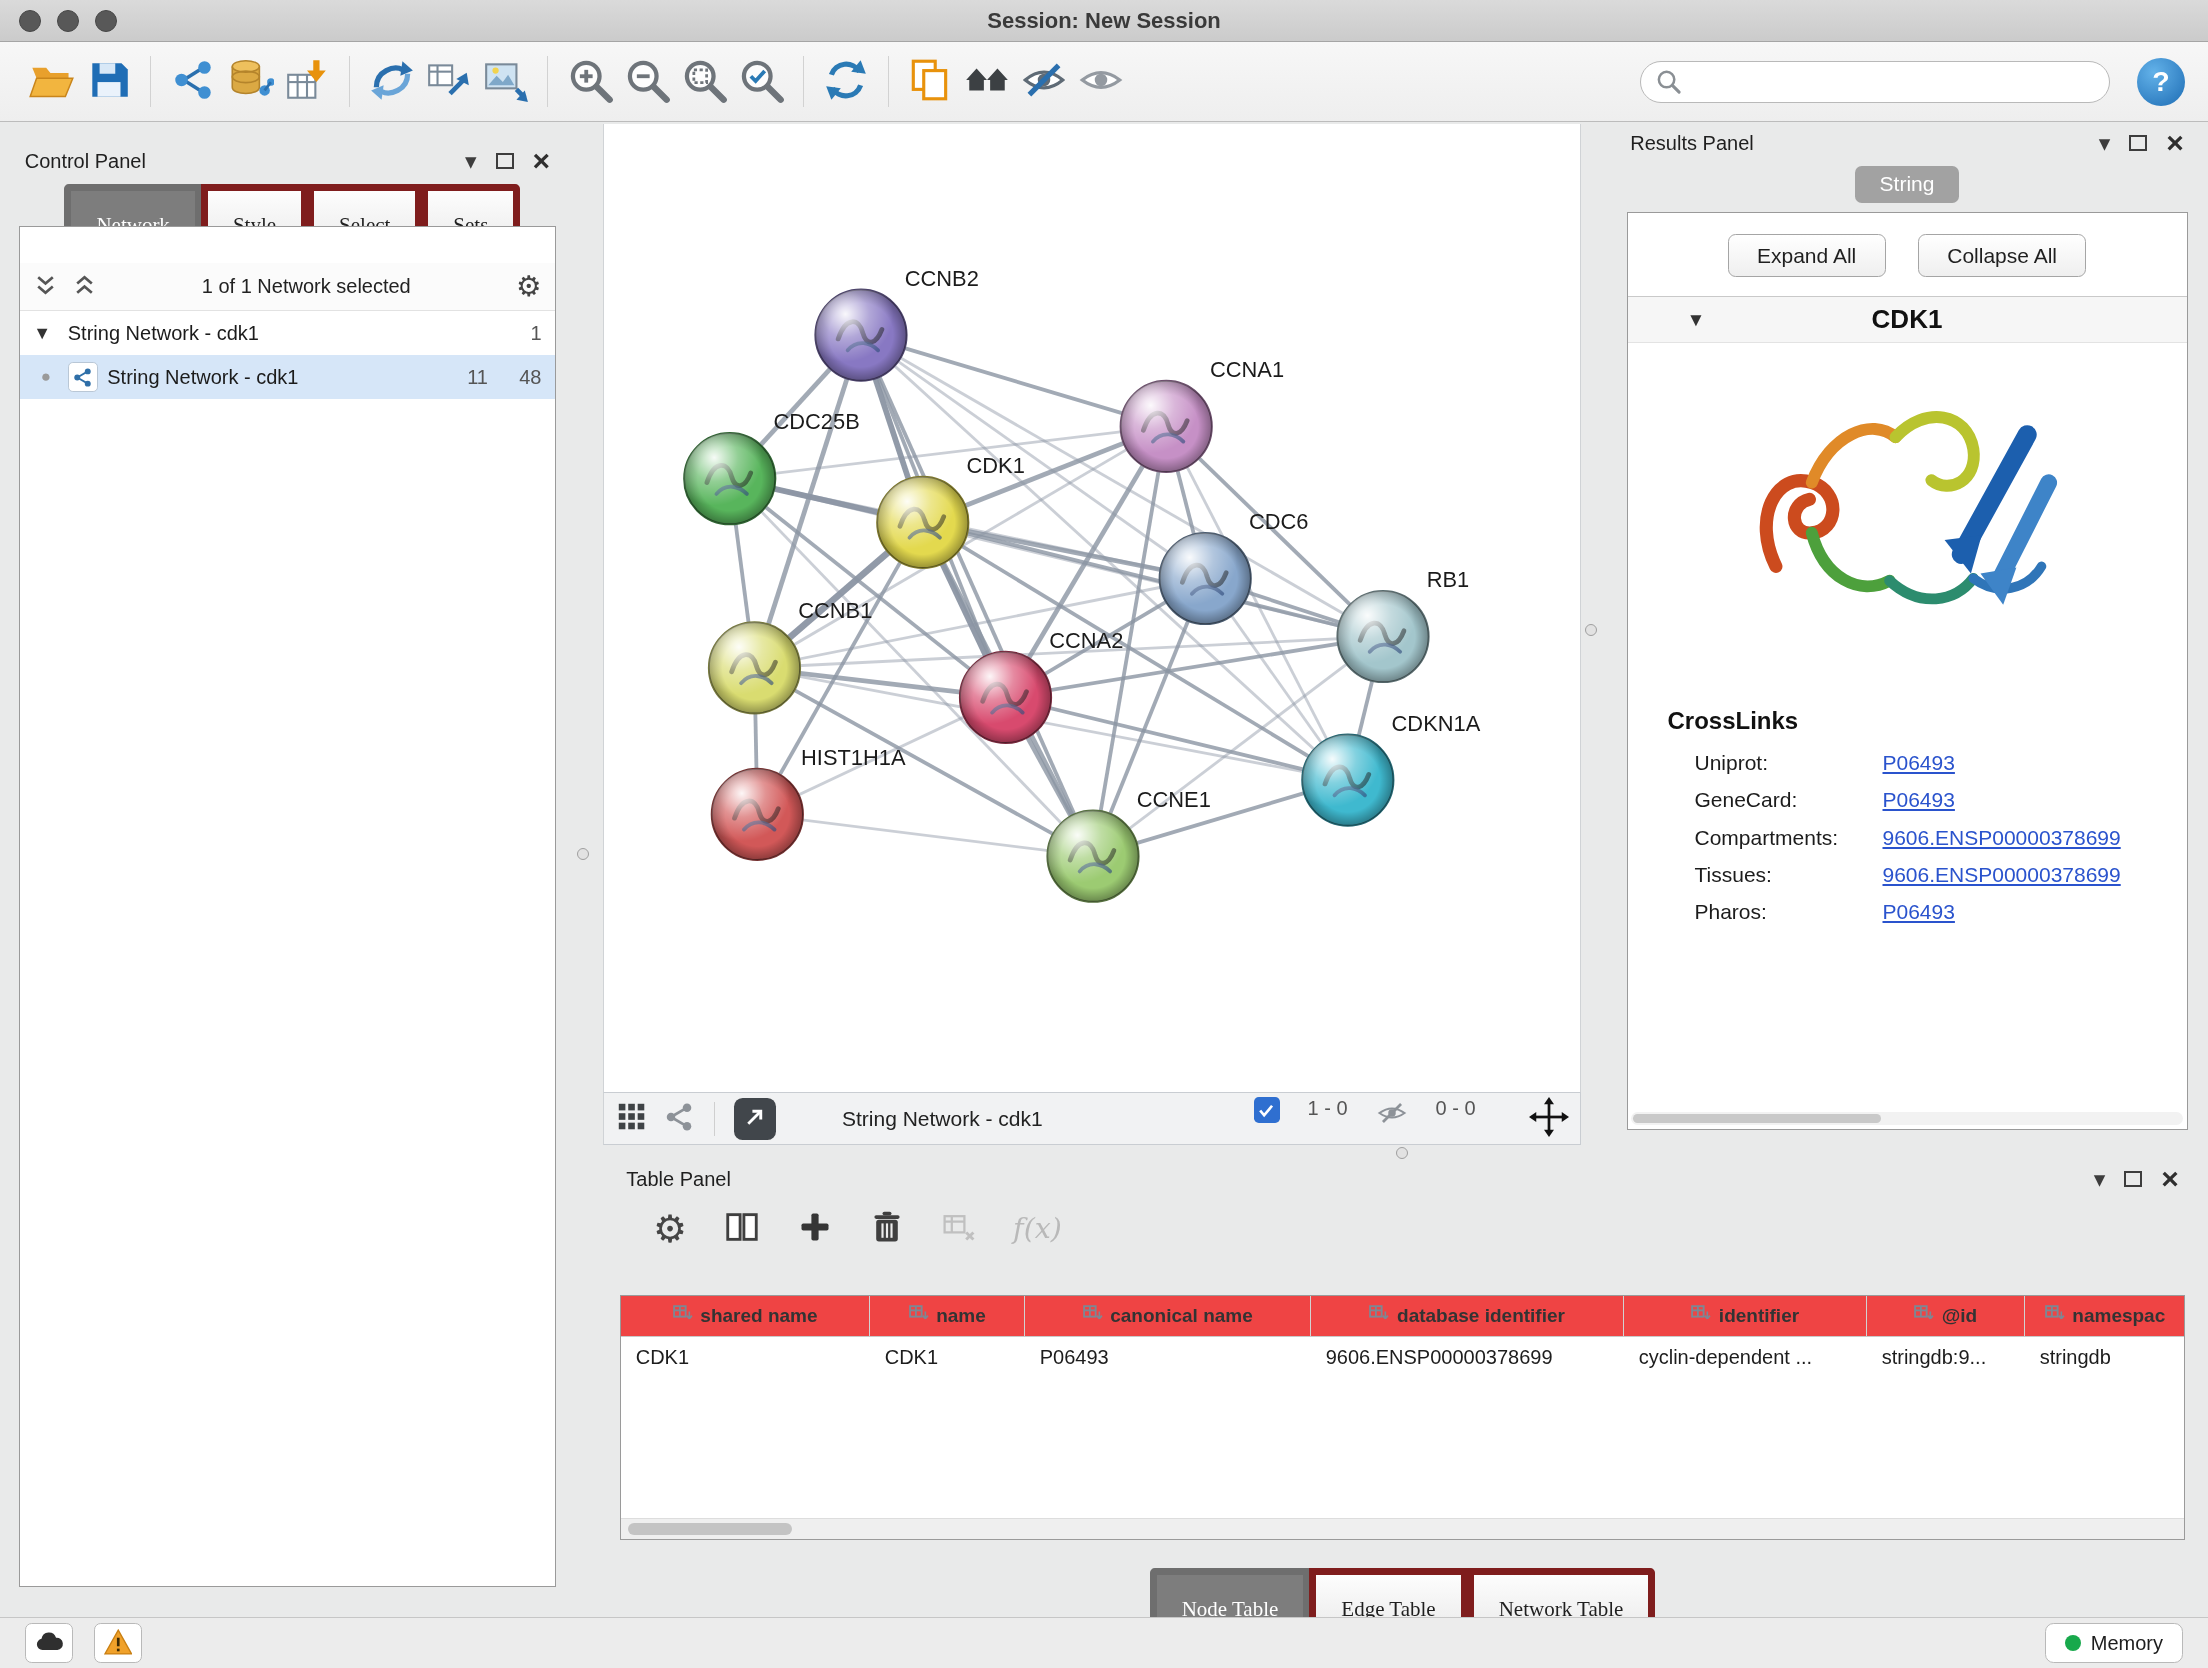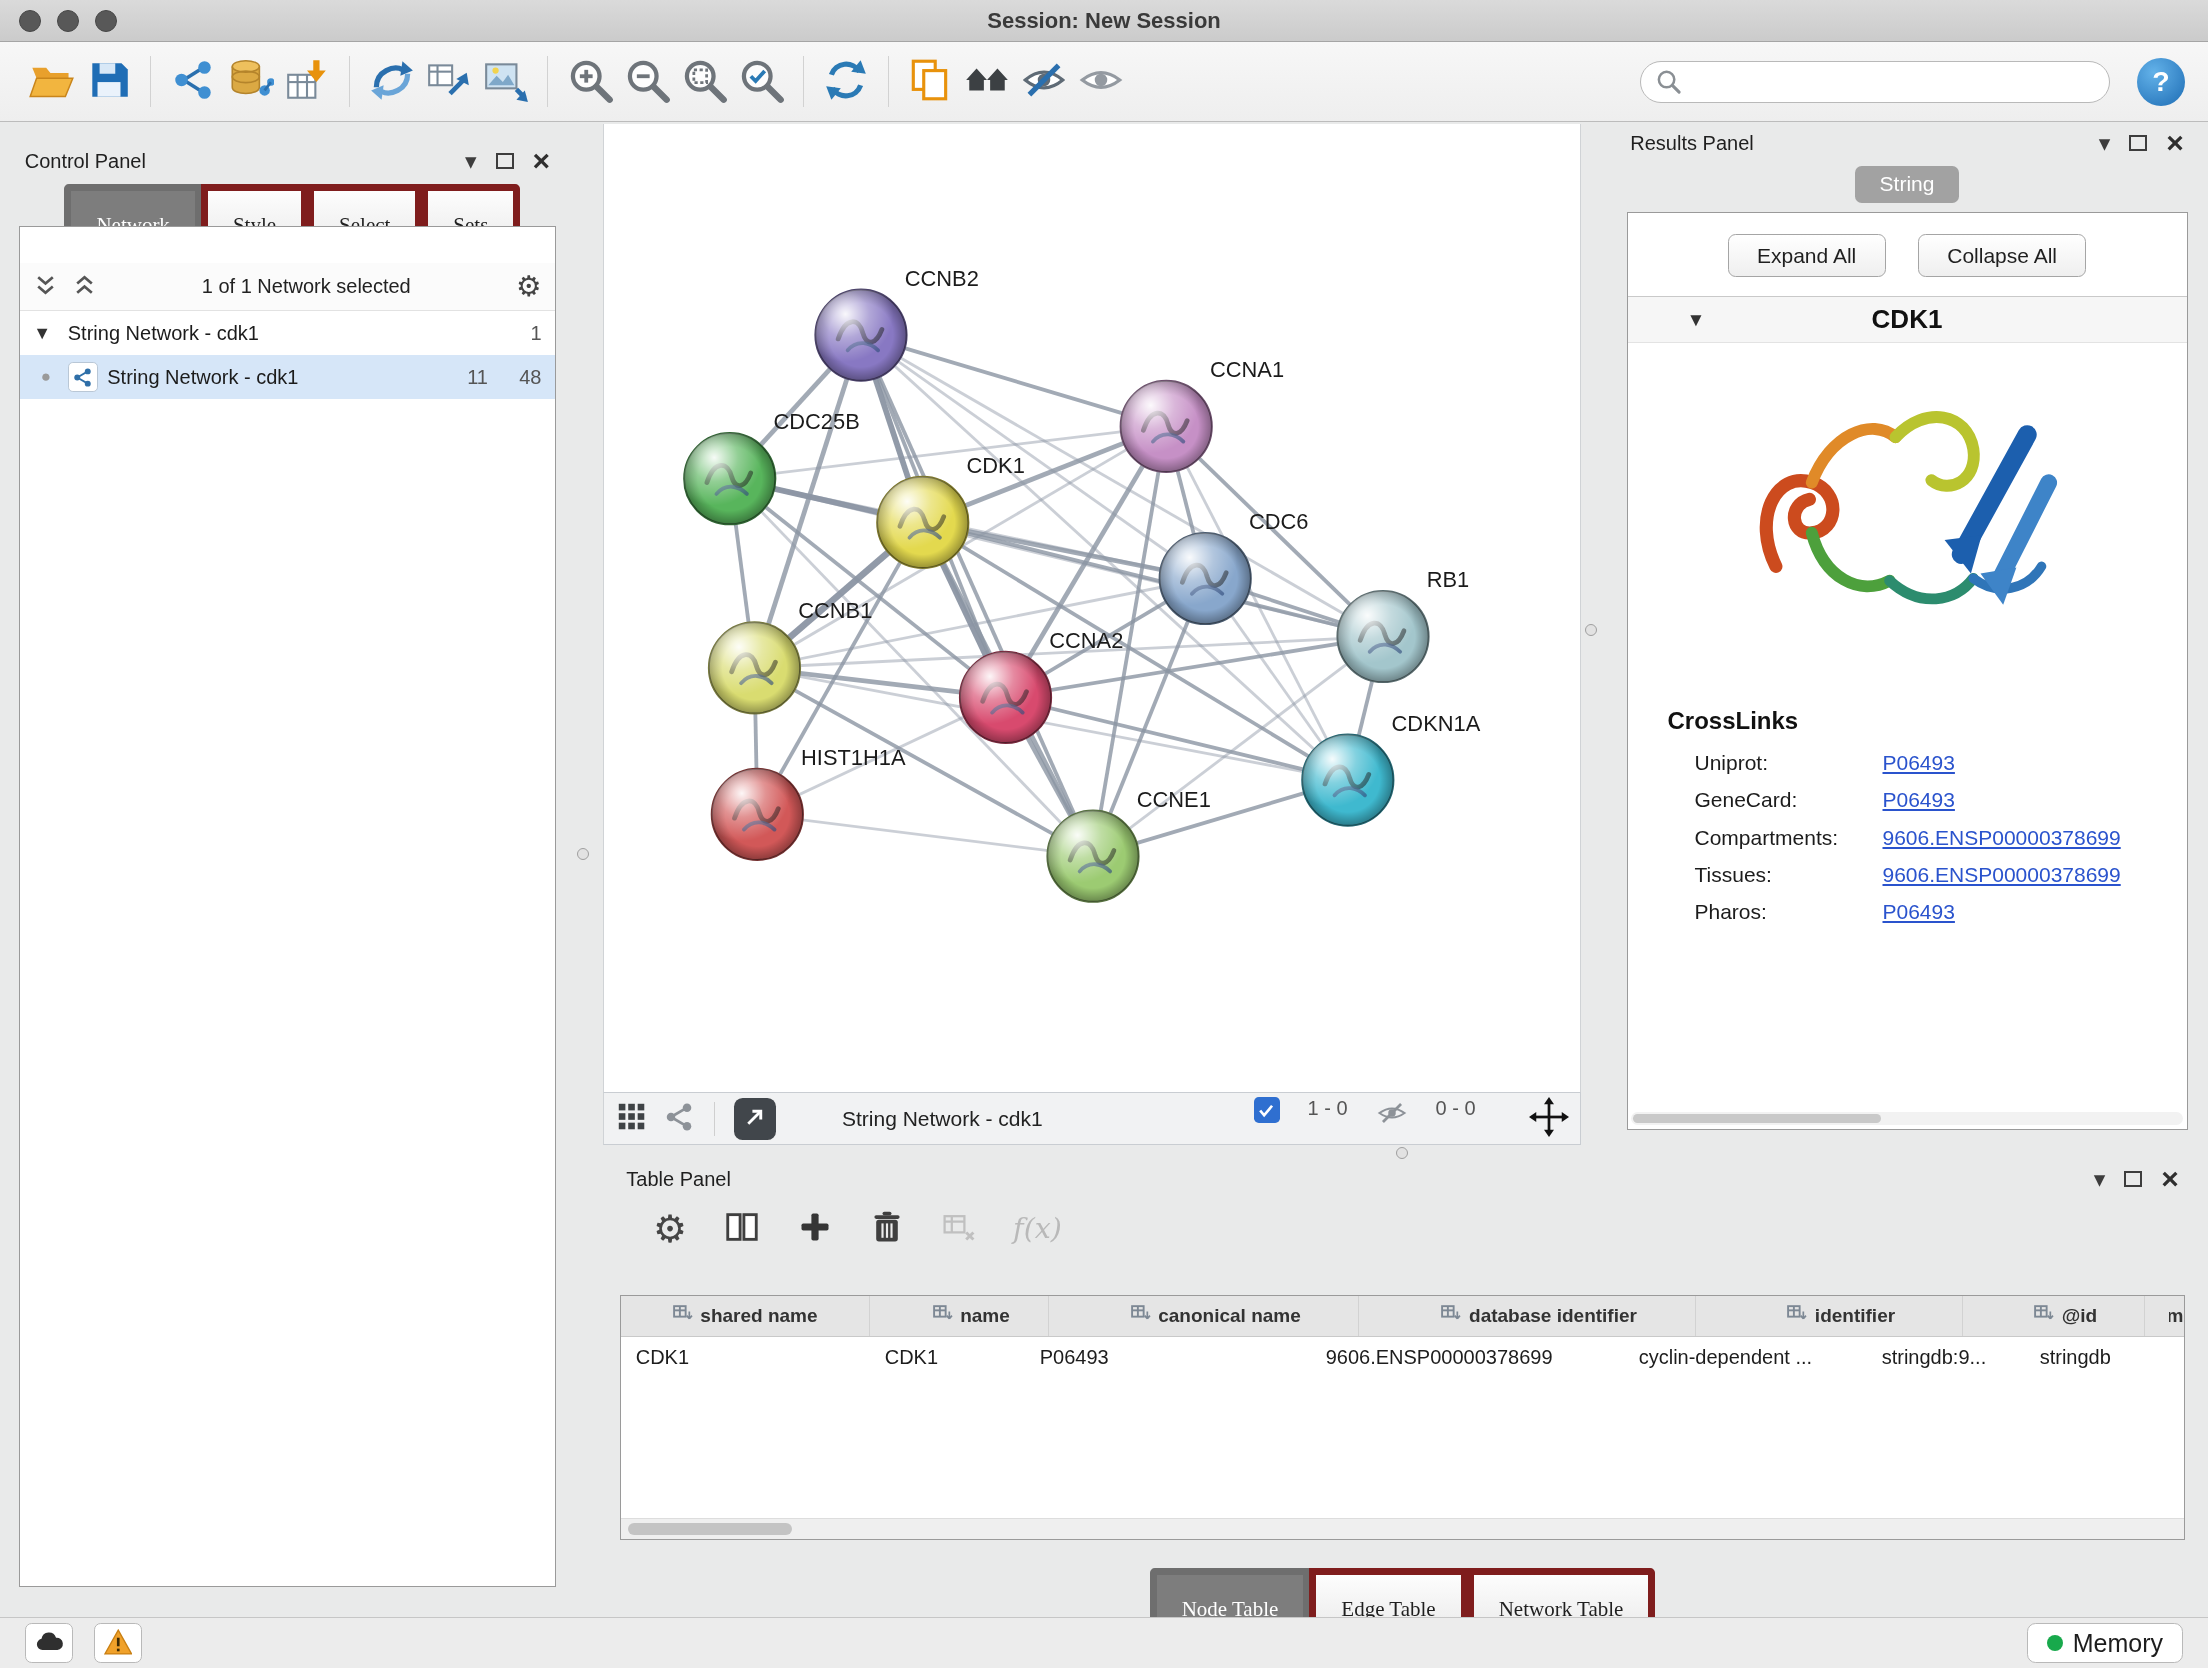--- a/index.html
+++ b/index.html
@@ -79,32 +79,32 @@
   .rp-xl-label { width:188px; font-size:21px; color:#1c1c1c; flex:0 0 auto; }
   .rp-xl-value { font-size:21px; text-decoration:underline; white-space:nowrap; }
   .rp-hscroll { position:absolute; left:3.8px; right:3.8px; bottom:3.8px; height:13.3px; background:#f2f2f2; border-radius:6.7px; }
   .rp-hscroll .thumb { position:absolute; left:1.9px; top:1.9px; width:45%; height:9.5px; background:#c9c9c9; border-radius:4.8px; }
 
   
   .table-panel { left:613px; top:1160px; width:1579px; height:436px; }
   .tp-toolbar { display:flex; align-items:center; gap:36px; padding:9.5px 0 9.5px 40px; height:61px; }
   .tp-box { position:absolute; left:6.7px; right:6.7px; top:135px; height:245px; background:#fff; border:1px solid #9a9a9a; display:flex; flex-direction:column; }
   .tp-grid { display:grid; grid-template-columns:249px 155px 286px 313px 243px 158px 1fr; }
-  .tp-header { background:#e5e5e5; border-bottom:1px solid #c9c9c9;gap:24px; }
+  .tp-header { background:#ef4444; border-bottom:1px solid #c9c9c9; }
   .tp-th { height:40px; display:flex; align-items:center; justify-content:center; gap:7.6px; border-right:1px solid #d2d2d2; font-size:19px; font-weight:bold; color:#333; overflow:hidden; white-space:nowrap; }
   .tp-td { height:40px; display:flex; align-items:center; padding-left:15px; font-size:20px; color:#1d1d1d; overflow:hidden; white-space:nowrap; }
   .tp-empty { flex:1; }
   .tp-hscroll { height:21px; background:#efefef; border-top:1px solid #ddd; position:relative; }
   .tp-hscroll .thumb { position:absolute; left:7.6px; top:3.8px; width:164px; height:12.4px; background:#c4c4c4; border-radius:6.7px; }
   .tp-tabs { position:absolute; left:0; right:0; top:408px; display:flex; justify-content:center; }
 
   
   .statusbar { left:0; top:1617px; width:2208px; height:51px; background:#ececec; border-top:1px solid #c6c6c6; display:flex; align-items:center; padding:0 25px; gap:21px; }
   .sb-btn { width:48px; height:40px; background:#fff; border:1px solid #b9b9b9; border-radius:6.7px; display:flex; align-items:center; justify-content:center; }
-  .memory-btn { margin-left:auto; height:40px; background:#fff; border:1px solid #b9b9b9; border-radius:8.6px; display:flex; align-items:center; gap:9.5px; padding:0 19px; font-size:25px; color:#1d1d1d; }
+  .memory-btn { margin-left:auto; height:40px; background:#fff; border:1px solid #b9b9b9; border-radius:8.6px; display:flex; align-items:center; gap:9.5px; padding:0 19px; font-size:20px; color:#1d1d1d; }
   .memory-dot { width:16px; height:16px; border-radius:50%; background:#18a94c; }
 
   .fx-label { font-family:"DejaVu Serif",serif; font-style:italic; font-size:28.5px; color:#b9b9b9; }
 </style>
 </head>
 <body>
 
 <div class="titlebar abs">
   <div class="traffic">
     <span class="traffic-dot"></span>

